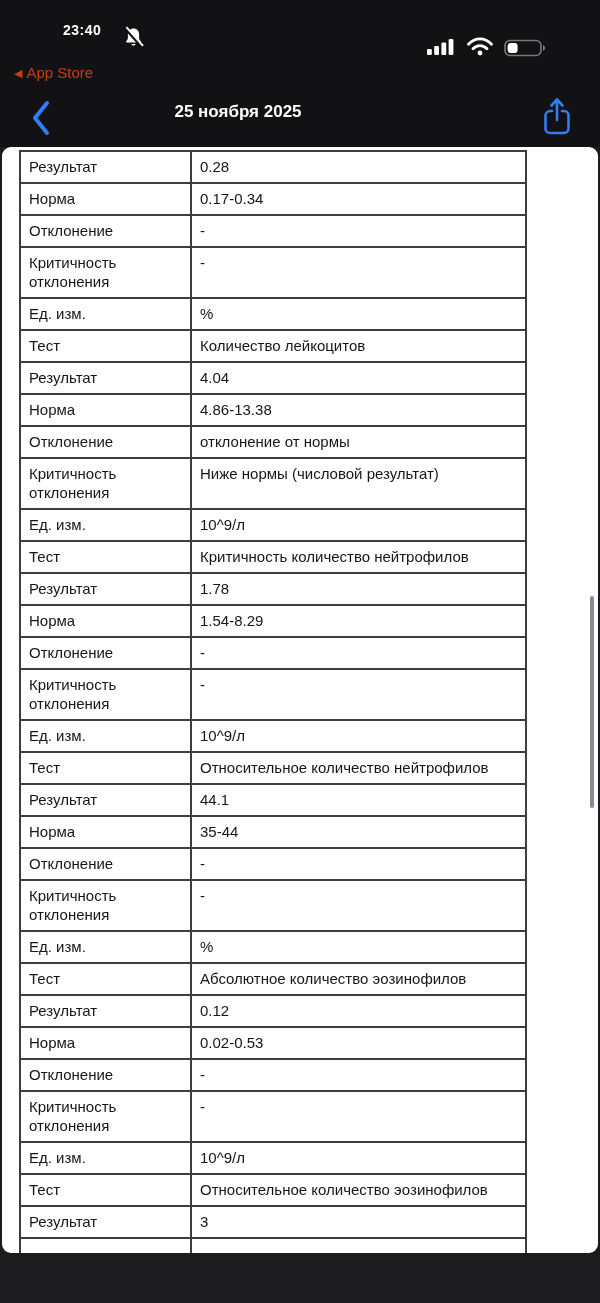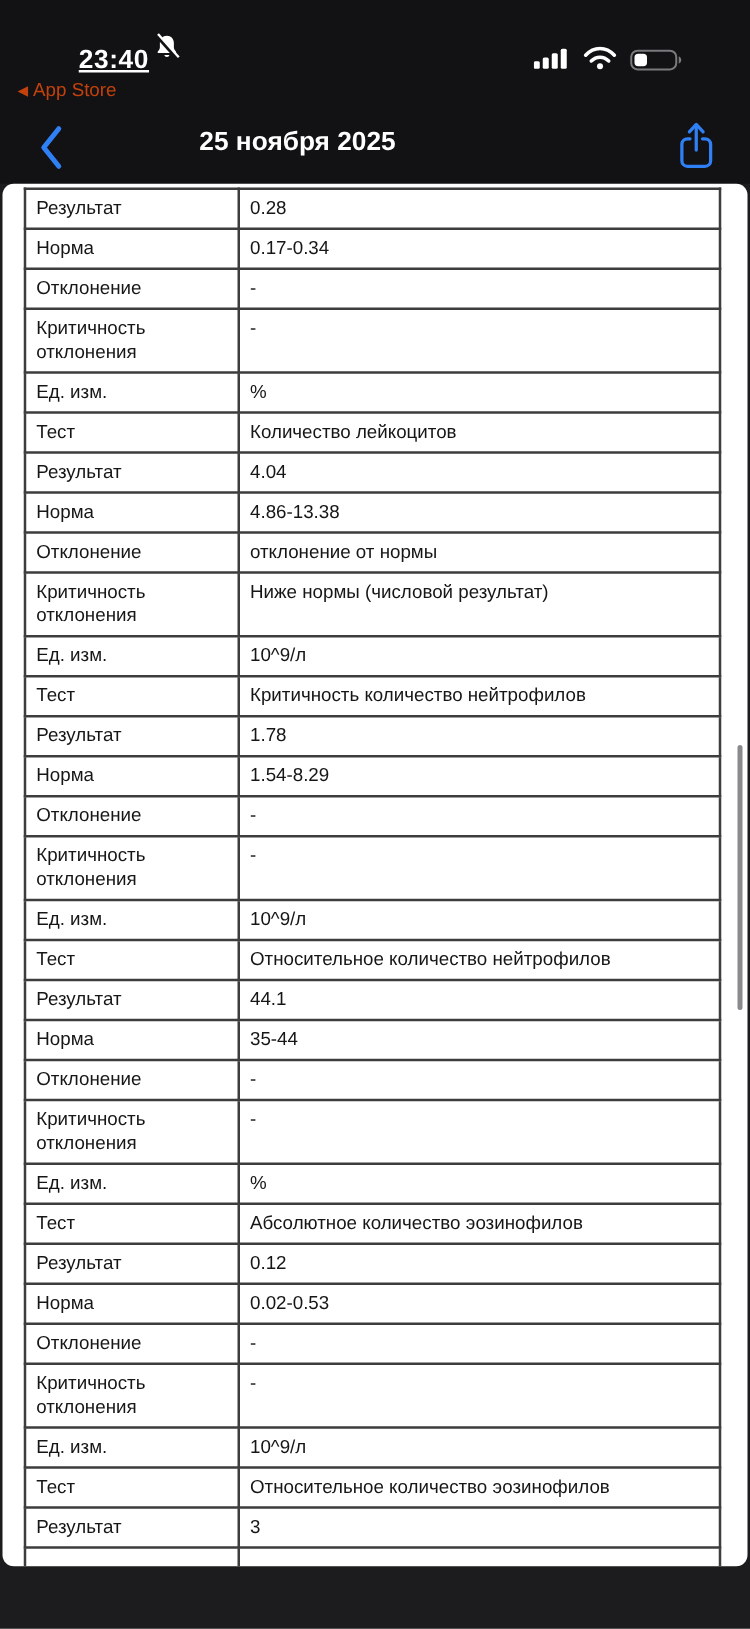--- a/index.html
+++ b/index.html
@@ -9,48 +9,48 @@
     font-family:"Liberation Sans", sans-serif;
     position:relative; overflow:hidden;
   }
 
   
   .header {
     position:absolute; top:0; left:0; width:600px; height:147px;
     background:#121214;
   }
   .time {
-    position:absolute; left:63px; top:36px;
-    color:#ffffff; font-size:21px; font-weight:bold; letter-spacing:0.5px;text-decoration:underline;
+    position:absolute; left:63px; top:22px;
+    color:#ffffff; font-size:14px; font-weight:bold; letter-spacing:0.5px;
   }
   .bell { position:absolute; left:122px; top:26px; }
   .back-app {
     position:absolute; left:14px; top:64px;
     color:#c2410c; font-size:15px;
   }
   .back-app .tri { font-size:11px; vertical-align:1px; margin-right:4px; }
   .signal { position:absolute; left:427px; top:38px; }
   .wifi   { position:absolute; left:466px; top:37px; }
   .battery{ position:absolute; left:504px; top:39px; }
 
   .nav-back { position:absolute; left:30px; top:99px; cursor:pointer; }
   .nav-title {
     position:absolute; top:102px; left:0; width:476px;
-    text-align:center; color:#ffffff; font-size:21px; font-weight:600;
+    text-align:center; color:#ffffff; font-size:17px; font-weight:600;
   }
   .nav-share { position:absolute; left:541px; top:96px; cursor:pointer; }
 
   
   .page {
     position:absolute; top:147px; left:2px; width:596px; height:1106px;
     background:#ffffff; border-radius:9px; overflow:hidden;
   }
   table.results {
     border-collapse:collapse; table-layout:fixed;
-    margin:3px 0 0 17px; width:558px;
+    margin:3px 0 0 17px; width:508px;
   }
   td {
     border:2px solid #3d3d3d;
     font-size:15px; line-height:19px; color:#161616;
     padding:5px 8px 6px 8px;
     vertical-align:top;
     word-wrap:break-word;
   }
   td.label-cell { width:153px; text-align:left; }
   td.value-cell { text-align:left; }

